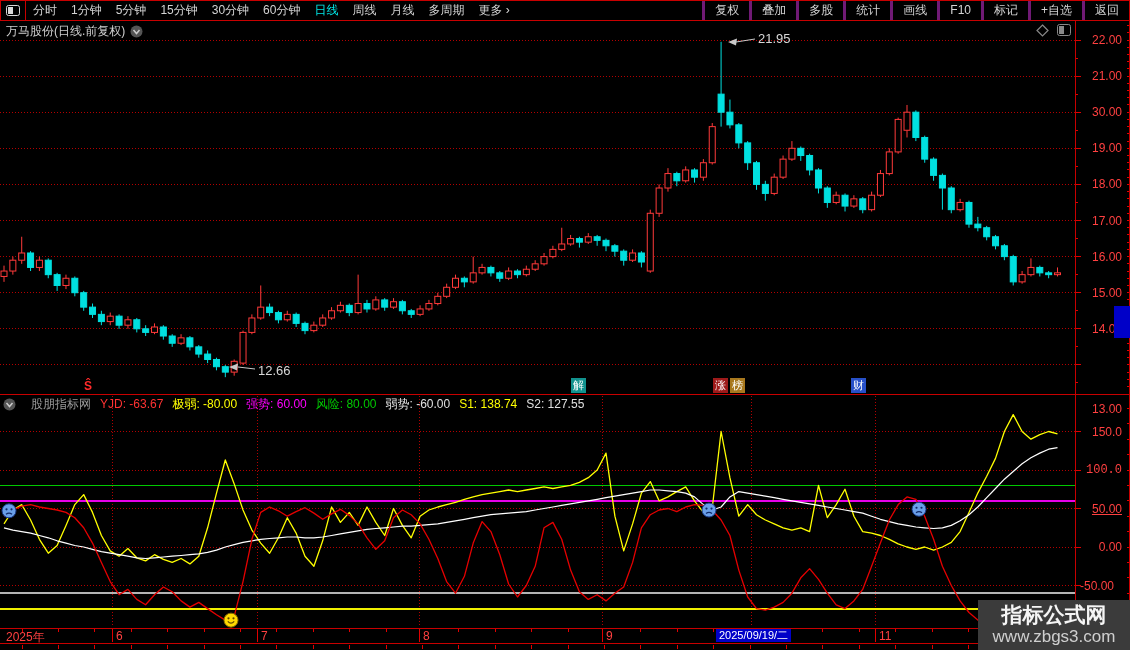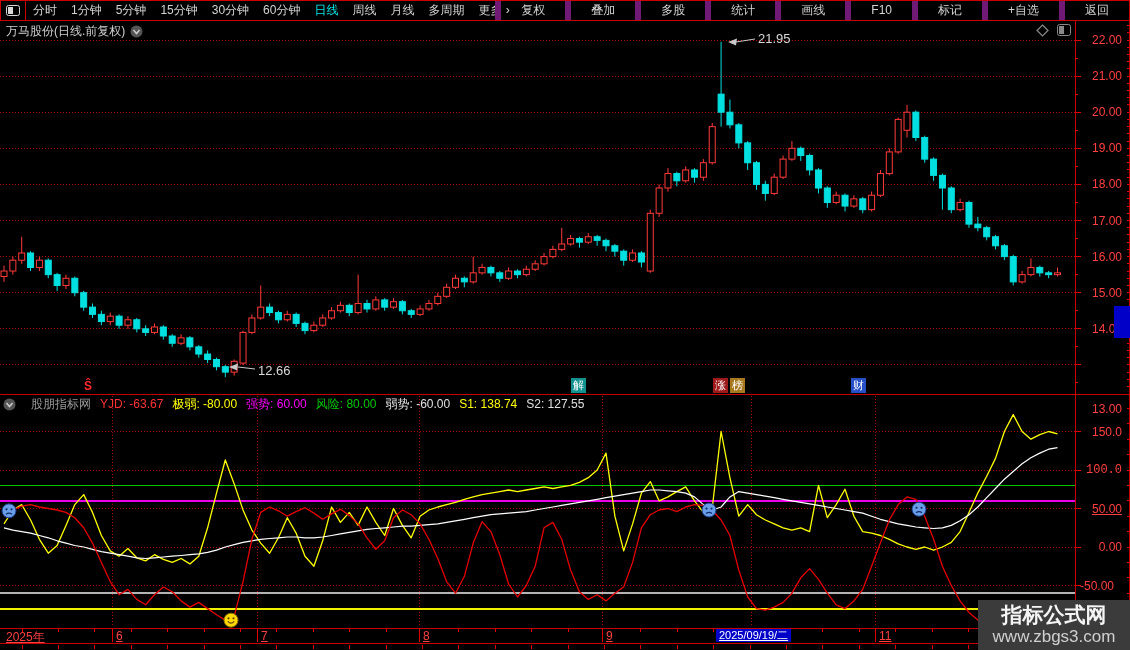--- a/index.html
+++ b/index.html
@@ -6,39 +6,39 @@
   #app{position:relative;width:1130px;height:650px;background:#000;overflow:hidden;
        font-family:"Liberation Sans","DejaVu Sans",sans-serif;}
   
   #menubar{position:absolute;left:0;top:0;width:1128px;height:19px;border:1px solid #c80000;
            background:#000;display:flex;align-items:center;z-index:20;}
   #menu-left-icon{width:24px;height:19px;border-right:1px solid #c80000;display:flex;align-items:center;justify-content:center;}
   .menu-items{display:flex;align-items:center;height:19px;}
   .menu-item{color:#d4d4d4;font-size:12px;padding:4px 7px;line-height:19px;cursor:default;white-space:nowrap;}
   .menu-item.active{color:#00e8e8;}
   #menu-right{position:absolute;right:0;top:0;display:flex;height:19px;}
-  #menu-right .menu-item{border-left:6px solid #701a75;padding:0 20px;}
+  #menu-right .menu-item{border-left:3px solid #701a75;padding:0 10px;}
   
   .hline{position:absolute;height:1px;background:#c80000;z-index:5;}
   .vline{position:absolute;width:1px;background:#c80000;z-index:5;}
   
   #chart-svg{position:absolute;left:0;top:0;z-index:1;}
   
   #title-row{position:absolute;left:6px;top:23px;display:flex;align-items:center;gap:5px;z-index:10;}
   #chart-title{color:#d0d0d0;font-size:12px;}
   #corner-icons{position:absolute;left:1036px;top:24px;display:flex;gap:8px;z-index:10;}
   
   .axis-label{position:absolute;color:#ff4040;font-size:12px;width:50px;text-align:right;z-index:10;}
   #price-marker{position:absolute;left:1076px;top:306px;width:50px;height:32px;background:#0000c8;
                 color:#fff;font-size:12px;line-height:16px;padding-left:20px;z-index:11;margin-left:38px;}
   
   #ind-header{position:absolute;left:3px;top:397px;height:14px;display:flex;align-items:center;gap:9px;z-index:10;font-size:12px;white-space:nowrap;}
   
   #date-axis{position:absolute;left:0;top:628px;width:1075px;height:15px;z-index:10;}
-  .date-label{position:absolute;top:1px;color:#ff4040;font-size:12px;white-space:nowrap;text-decoration:underline;}
+  .date-label{position:absolute;top:1px;color:#ff4040;font-size:12px;white-space:nowrap;}
   .date-label.hl{background:#0000c8;color:#fff;font-size:11px;padding:0 3px;top:1px;line-height:13px;}
   
   .badge{position:absolute;top:378px;width:15px;height:15px;color:#fff;font-size:11px;line-height:15px;
          text-align:center;z-index:10;}
   
   .annot{position:absolute;color:#d8d8d8;font-size:13px;z-index:10;}
   #s-marker{position:absolute;left:84px;top:379px;color:#ff2a2a;font-size:12px;font-weight:bold;z-index:10;}
   
   #watermark{position:absolute;right:0;bottom:0;width:152px;height:50px;background:#3b3b3b;z-index:50;
              display:flex;flex-direction:column;align-items:center;justify-content:center;}
@@ -619,21 +619,21 @@
       <div class="date-label" style="left: 879px;">11</div>
     </div>
 
   <div id="watermark">
     <div class="l1">指标公式网</div>
     <div class="l2">www.zbgs3.com</div>
   </div>
 
 <div class="axis-label" style="left: 1072px; top: 33px;">22.00</div>
     <div class="axis-label" style="left: 1072px; top: 69.1px;">21.00</div>
-    <div class="axis-label" style="left: 1072px; top: 105.2px;">20.00</div>
+    <div class="axis-label" style="left: 1072px; top: 105.2px;">30.00</div>
     <div class="axis-label" style="left: 1072px; top: 141.3px;">19.00</div>
     <div class="axis-label" style="left: 1072px; top: 177.4px;">18.00</div>
     <div class="axis-label" style="left: 1072px; top: 213.5px;">17.00</div>
     <div class="axis-label" style="left: 1072px; top: 249.6px;">16.00</div>
     <div class="axis-label" style="left: 1072px; top: 285.7px;">15.00</div>
     <div class="axis-label" style="left: 1072px; top: 321.8px;">14.00</div>
     <div class="axis-label" style="left: 1072px; top: 357.9px; margin-top: 44px;">13.00</div>
     <div class="axis-label" style="left: 1072px; top: 424.5px;">150.0</div>
     <div class="axis-label" style="left: 1072px; top: 463px; font-family: Liberation Mono, monospace;">100.0</div>
     <div class="axis-label" style="left: 1072px; top: 501.5px; text-decoration: underline;">50.00</div>

